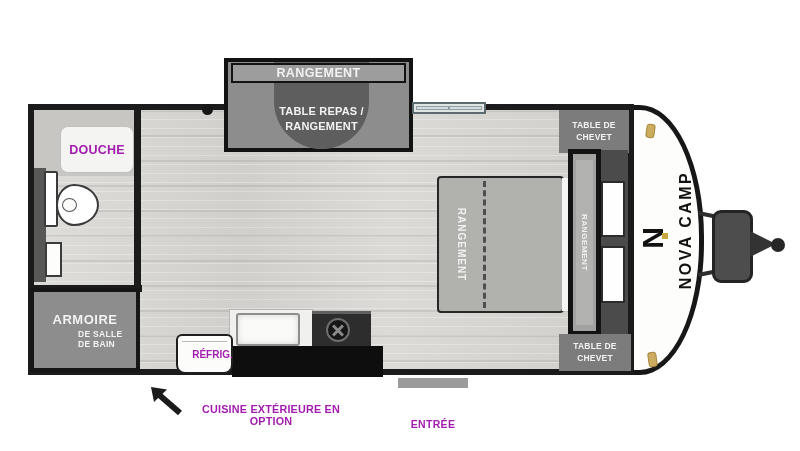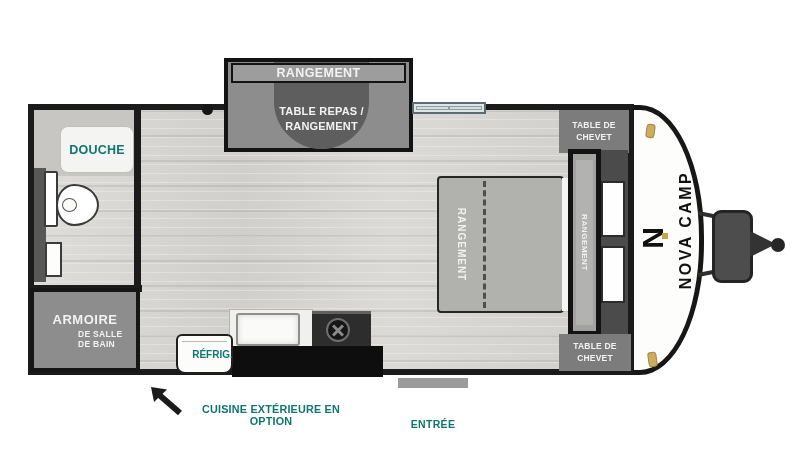--- a/index.html
+++ b/index.html
@@ -2,21 +2,21 @@
 <html><head>
 <meta charset="utf-8">
 <style>
   html,body{margin:0;padding:0;background:#ffffff;}
   #plan{position:relative;width:800px;height:451px;background:#ffffff;overflow:hidden;
         font-family:"Liberation Sans",sans-serif;font-weight:700;}
   .abs{position:absolute;box-sizing:border-box;}
   .flex{display:flex;align-items:center;justify-content:center;}
   .col{flex-direction:column;}
   .wtxt{color:#f2f2f2;}
-  .dtxt{color:#0f766e;}
+  .dtxt{color:#a21caf;}
 
   
   #body-shell{left:28px;top:104px;width:606px;height:271px;border:6px solid #1b1b1b;
     background-color:#d6d5d2;
     background-image:
       repeating-linear-gradient(180deg, rgba(90,88,82,0.13) 0 2px, rgba(0,0,0,0) 2px 25px),
       repeating-linear-gradient(180deg, rgba(255,255,255,0.28) 0 1px, transparent 1px 9px),
       linear-gradient(90deg,#deddda 0%,#d0cfcc 35%,#dbdad7 60%,#cfcecb 100%);}
   
   #bath-wall-v{left:134px;top:104px;width:7px;height:188px;background:#1b1b1b;}

